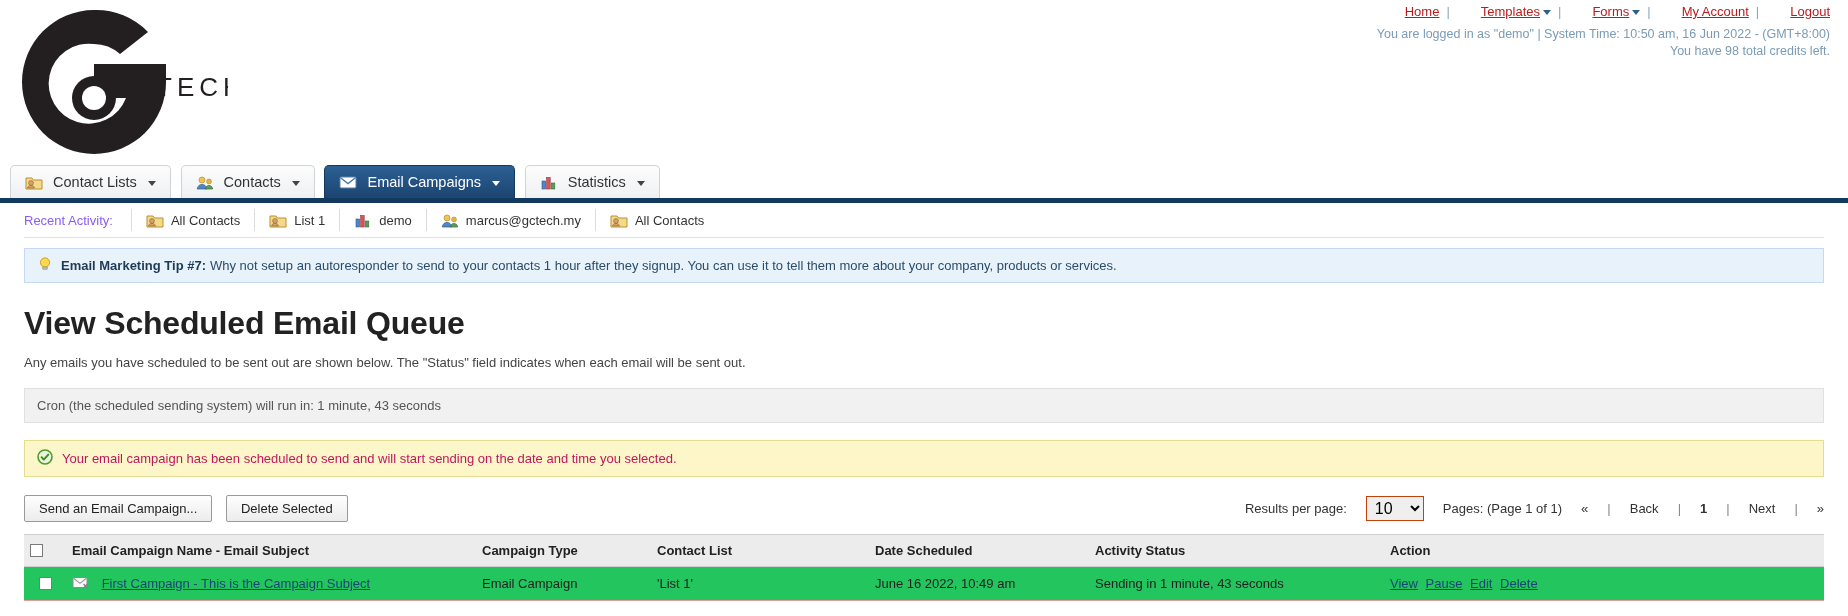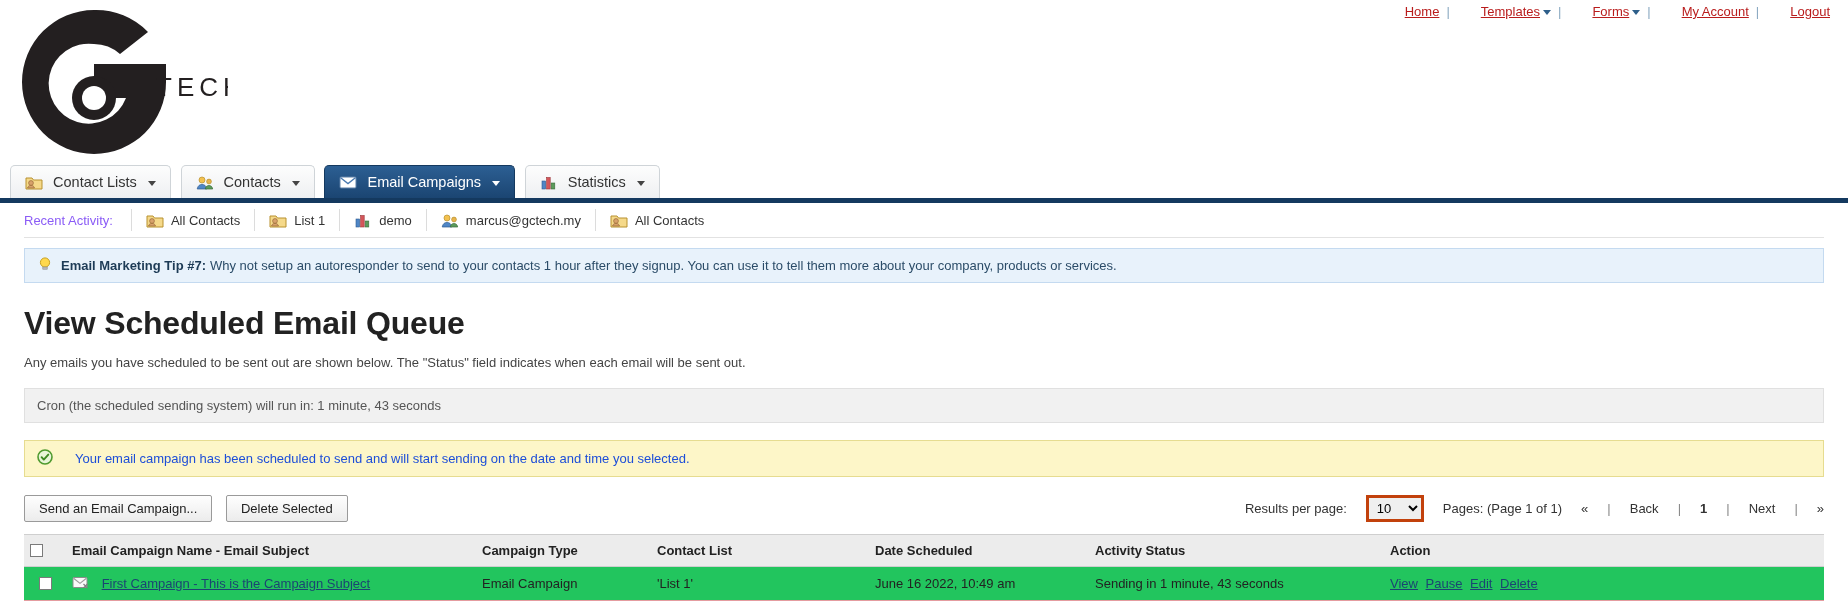--- a/index.html
+++ b/index.html
@@ -59,34 +59,34 @@
   .tipbar b { color:#1d3b56; margin-right:4px; }
 
   h1.title { font-size:32px; font-weight:bold; color:#222; margin:22px 0 0 0;
              letter-spacing:-0.2px; }
   .desc { font-size:13px; color:#444; margin:13px 0 0 0; }
 
   .cronbar { margin-top:18px; background:#f1f1f1; border:1px solid #e0e0e0;
              padding:9px 12px; font-size:13px; color:#555; }
 
   .okbar { margin-top:17px; background:#fdf6c8; border:1px solid #e6dc90;
-           padding:8px 12px; font-size:13px; color:#1d4ed8;
-           display:flex; align-items:center;gap:13px; }
+           padding:8px 12px; font-size:13px; color:#be185d;
+           display:flex; align-items:center; }
   .okbar .chk { margin-right:9px; }
 
   .actionrow { margin-top:18px; display:flex; align-items:center;
                justify-content:space-between; }
   .btn { font-family:"Liberation Sans",sans-serif; font-size:13px; color:#222;
          background:linear-gradient(#fefefe,#ececec); border:1px solid #9a9a9a;
          padding:5px 14px; margin-right:10px; cursor:pointer; border-radius:2px; }
   .pager { font-size:13px; color:#333; display:flex; align-items:center;
            white-space:nowrap; }
   .pager > * { margin-left:19px; }
-  .pager select { font-family:"Liberation Sans",sans-serif; font-size:13px;
-                  padding:2px 4px; border:3px solid #c2410c; width:58px; }
+  .pager select { font-family:"Liberation Sans",sans-serif; font-size:16px;
+                  padding:2px 4px; border:1px solid #c2410c; width:58px; }
   .pager a { color:#333; text-decoration:none; }
   .pager .cur { font-weight:bold; }
   .pager .pipe { color:#888; }
 
   
   table.queue { width:100%; border-collapse:collapse; margin-top:12px;
                 font-size:13px; }
   table.queue th { background:#ececec; border-top:1px solid #cfcfcf;
                    border-bottom:1px solid #cfcfcf; text-align:left;
                    padding:8px 6px; font-weight:bold; color:#222; }
@@ -114,20 +114,24 @@
         <circle cx="86" cy="94" r="22" fill="#231f20"></circle>
         <circle cx="86" cy="94" r="12" fill="#ffffff"></circle>
       </g>
       <text x="148" y="92" font-family="Liberation Sans, sans-serif" font-size="26" letter-spacing="5" fill="#231f20">TECH</text>
     </svg>
   </div>
 
   <div class="topnav">
     <div>
       <a href="#">Home</a><span class="sep">|</span><a href="#">Templates</a><span class="caret"></span><span class="sep">|</span><a href="#">Forms</a><span class="caret"></span><span class="sep">|</span><a href="#">My Account</a><span class="sep">|</span><a href="#">Logout</a>
+    </div>
+    <div class="topinfo">
+      <div>You are logged in as "demo" | System Time: 10:50 am, 16 Jun 2022 - (GMT+8:00)</div>
+      <div>You have 98 total credits left.</div>
     </div>
   </div>
 </div>
 
 <div class="tabbar">
 
   <div class="tab">
     <span class="ico">
       <svg width="18" height="15" viewBox="0 0 18 15">
         <path d="M1 3h6l1.5 2H17v9H1z" fill="#f5d98a" stroke="#b8912f"></path>

